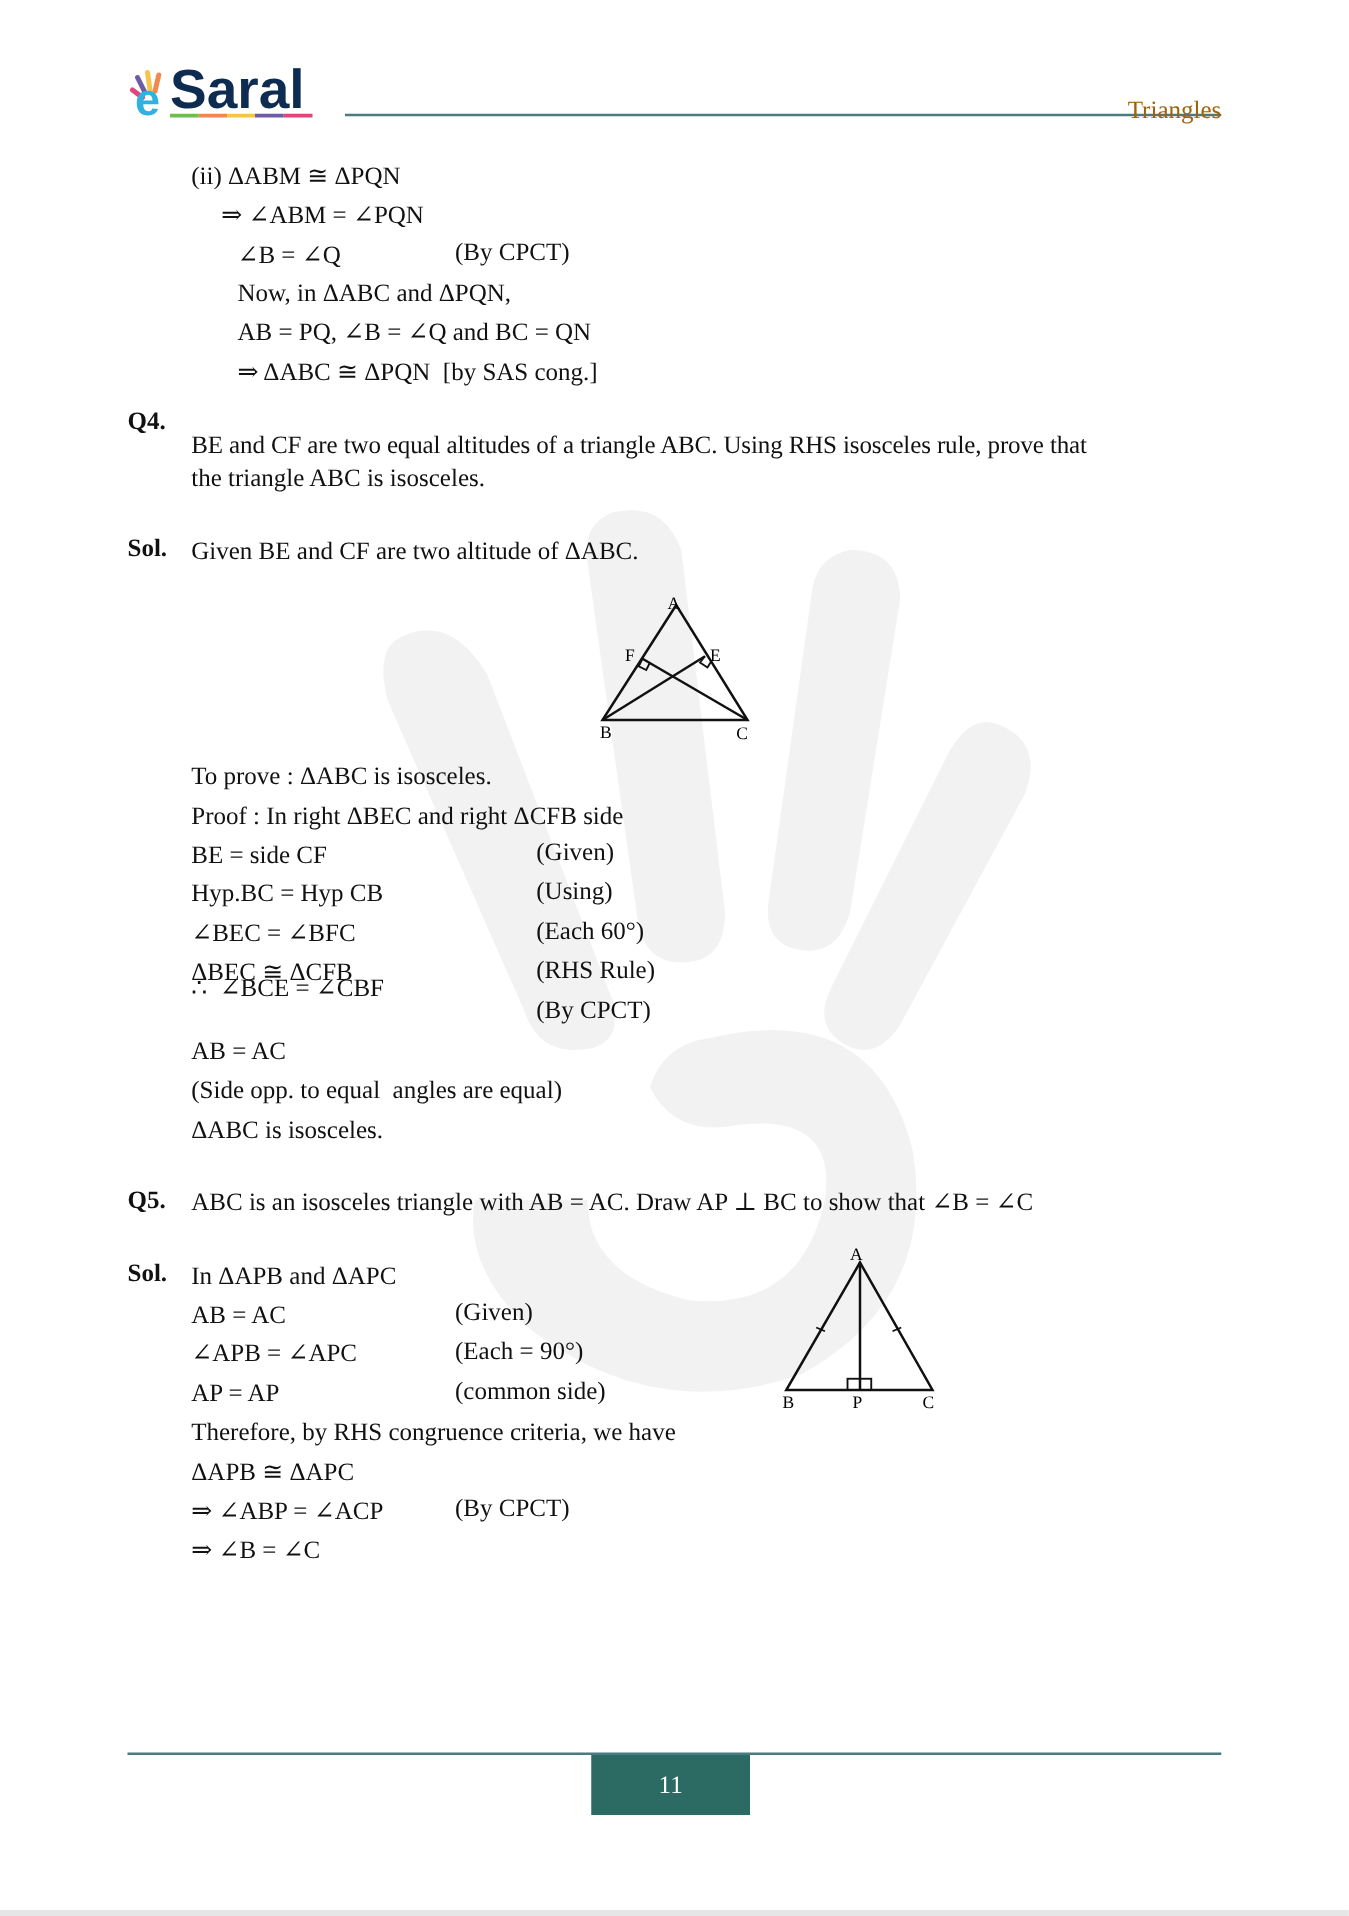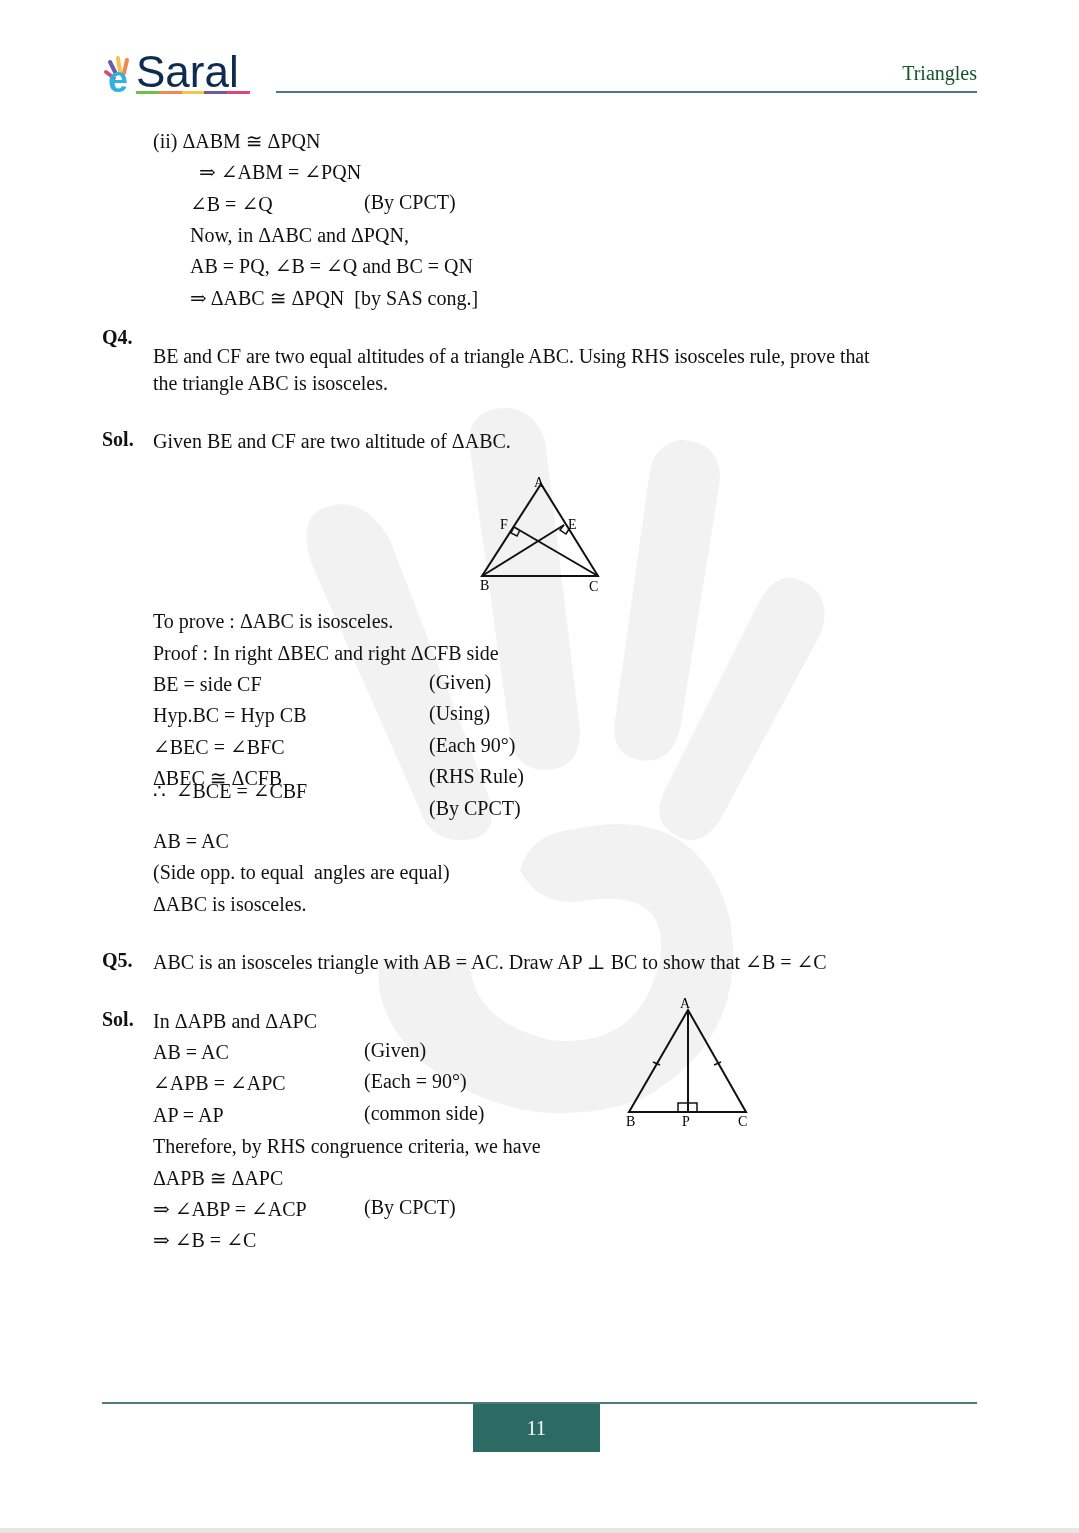--- a/index.html
+++ b/index.html
@@ -1,27 +1,27 @@
 <!DOCTYPE html>
 <html><head>
 <meta charset="utf-8">
 <style>
   html, body { margin:0; padding:0; }
   body { width:1079px; height:1533px; background:#ffffff; position:relative; overflow:hidden;
          font-family:"Liberation Serif", "DejaVu Serif", serif; color:#111; }
   .watermark { position:absolute; left:300px; top:400px; width:540px; height:720px; z-index:0; }
   .logo { position:absolute; left:100px; top:50px; height:50px; width:160px; z-index:2; }
   .logo-text { position:absolute; left:36px; top:-6px; font-family:"Liberation Sans","DejaVu Sans",sans-serif;
-               font-size:44px; font-weight:normal; color:#0e2b52; letter-spacing:0px; line-height:56px; }
+               font-size:44px; font-weight:bold; color:#0e2b52; letter-spacing:0px; line-height:56px; }
   .logo-e { position:absolute; left:8px; top:8px; font-family:"Liberation Sans","DejaVu Sans",sans-serif;
             font-size:36px; font-weight:bold; color:#2fb2e0; line-height:44px; }
   .logo-underline { position:absolute; left:36px; top:41px; height:3px; width:114px; display:flex; }
   .logo-underline span { flex:1; height:3px; }
   .header-line { position:absolute; left:276px; top:91px; width:701px; height:2px; background:#4b7b80; }
-  .header-title { position:absolute; right:102px; top:62px; font-size:20px; color:#14532d;margin-left:16px; }
+  .header-title { position:absolute; right:102px; top:77px; font-size:20px; color:#a16207;margin-left:16px; }
   .content { position:absolute; left:0; top:0; width:100%; z-index:2; }
   .line { position:absolute; font-size:20px; line-height:26px; white-space:pre; }
   .q-label { position:absolute; font-size:20px; font-weight:bold; font-family:"Liberation Serif", serif; }
   .q-text { position:absolute; font-size:20px; line-height:27px; }
   .reason { position:absolute; font-size:20px; white-space:pre; }
   .footer-line { position:absolute; left:102px; top:1402px; width:875px; height:2px; background:#4b7b80; }
   .page-box { position:absolute; left:473px; top:1404px; width:127px; height:48px; background:#2c6b63;
               color:#fff; font-size:20px; text-align:center; line-height:48px; }
   .bottom-band { position:absolute; left:0; top:1528px; width:1079px; height:5px; background:#e6e6e6; }
   svg text { font-family:"Liberation Serif", serif; }
@@ -55,21 +55,21 @@
       <span style="background:#6d5ba7"></span>
       <span style="background:#e0457b"></span>
   </div>
 </div>
 <div class="header-line"></div>
 <div class="header-title">Triangles</div>
 
 <div class="content">
 
   <div class="line" style="left:153px;top:128px">(ii) ΔABM ≅ ΔPQN</div>
-  <div class="line" style="left:199px;top:159px">⇒ ∠ABM = ∠PQN</div>
+  <div class="line" style="left:177px;top:159px">⇒ ∠ABM = ∠PQN</div>
   <div class="line" style="left:190px;top:191px">∠B = ∠Q</div>
   <div class="reason" style="left:364px;top:191px">(By CPCT)</div>
   <div class="line" style="left:190px;top:222px">Now, in ΔABC and ΔPQN,</div>
   <div class="line" style="left:190px;top:253px">AB = PQ, ∠B = ∠Q and BC = QN</div>
   <div class="line" style="left:190px;top:285px">⇒ ΔABC ≅ ΔPQN  [by SAS cong.]</div>
 
   <div class="q-label" style="left:102px;top:326px">Q4.</div>
   <div class="q-text" style="left:153px;top:343px;width:824px;text-align:justify;white-space:nowrap;letter-spacing:-0.1px">BE and CF are two equal altitudes of a triangle ABC. Using RHS isosceles rule, prove that</div>
   <div class="q-text" style="left:153px;top:370px">the triangle ABC is isosceles.</div>
 
@@ -92,21 +92,21 @@
   </svg>
 
   <div class="line" style="left:153px;top:608px">To prove : ΔABC is isosceles.</div>
   <div class="line" style="left:153px;top:640px">Proof : In right ΔBEC and right ΔCFB side</div>
 
   <div class="line" style="left:153px;top:671px">BE = side CF</div>
   <div class="reason" style="left:429px;top:671px">(Given)</div>
   <div class="line" style="left:153px;top:702px">Hyp.BC = Hyp CB</div>
   <div class="reason" style="left:429px;top:702px">(Using)</div>
   <div class="line" style="left:153px;top:734px">∠BEC = ∠BFC</div>
-  <div class="reason" style="left:429px;top:734px">(Each 90°)</div>
+  <div class="reason" style="left:429px;top:734px">(Each 60°)</div>
   <div class="line" style="left:153px;top:765px">ΔBEC ≅ ΔCFB</div>
   <div class="reason" style="left:429px;top:765px">(RHS Rule)</div>
   <div class="line" style="left:153px;top:778px">∴  ∠BCE = ∠CBF</div>
   <div class="reason" style="left:429px;top:797px">(By CPCT)</div>
   <div class="line" style="left:153px;top:828px">AB = AC</div>
   <div class="line" style="left:153px;top:859px">(Side opp. to equal  angles are equal)</div>
   <div class="line" style="left:153px;top:891px">ΔABC is isosceles.</div>
 
   <div class="q-label" style="left:102px;top:949px">Q5.</div>
   <div class="q-text" style="left:153px;top:949px;white-space:nowrap">ABC is an isosceles triangle with AB = AC. Draw AP ⊥ BC to show that ∠B = ∠C</div>

